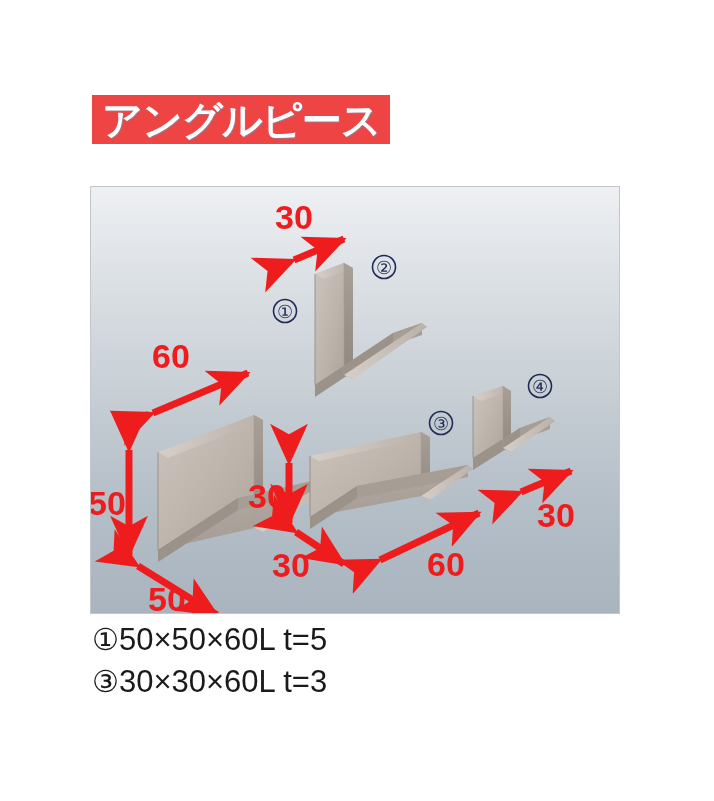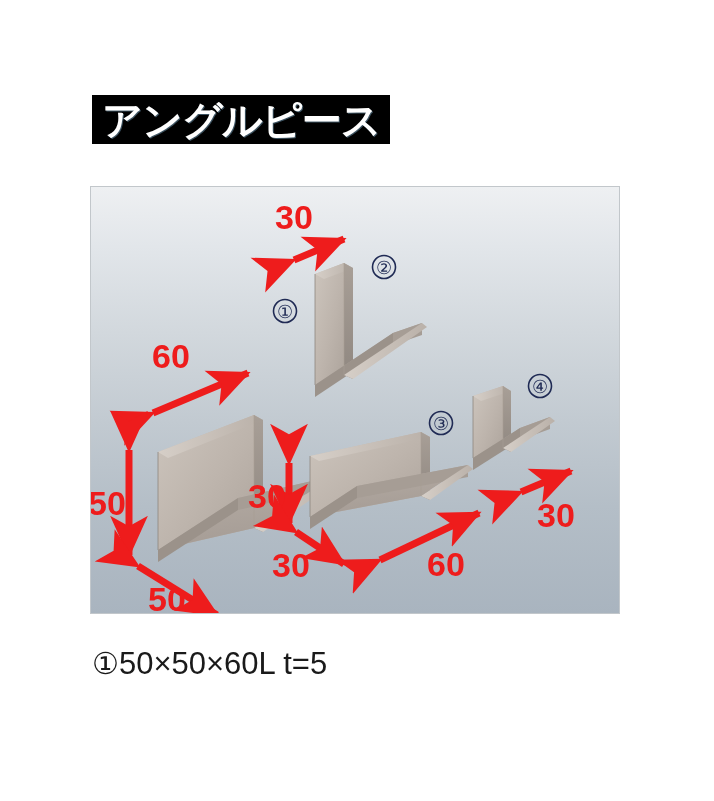--- a/index.html
+++ b/index.html
@@ -15,21 +15,21 @@
     overflow: hidden;
   }
 
   
   #title-bar {
     position: absolute;
     left: 92px;
     top: 95px;
     width: 298px;
     height: 49px;
-    background: #000000;
+    background: #ef4444;
     display: flex;
     align-items: center;
     padding-left: 10px;
     box-sizing: border-box;
   }
   #title-text {
     color: #ffffff;
     font-size: 40px;
     font-weight: bold;
     letter-spacing: -1px;
@@ -64,21 +64,20 @@
     height: 428px;
     display: block;
   }
 
   
   #spec-list {
     position: absolute;
     left: 92px;
     top: 619px;
     width: 420px;
-    margin-top: 24px;
   }
   .spec-row {
     font-size: 31px;
     color: #1a1a1a;
     line-height: 1.36;
     white-space: nowrap;
     font-family: "Liberation Sans", "DejaVu Sans", sans-serif;
   }
   .spec-marker {
     font-size: 30px;
@@ -239,13 +238,16 @@
         <text x="465" y="340" text-anchor="middle" font-family="'Liberation Sans',sans-serif" font-size="34" font-weight="bold" fill="#ee1c1c">30</text>
       </g>
     </g>
   </svg>
 </div>
 
 <div id="spec-list">
   <div class="spec-row">
     <span class="spec-marker">①</span><span>50×50×60L t=5</span>
   </div>
+  <div class="spec-row">
+    <span class="spec-marker">③</span><span>30×30×60L t=3</span>
+  </div>
 </div>
 
 </body></html>

